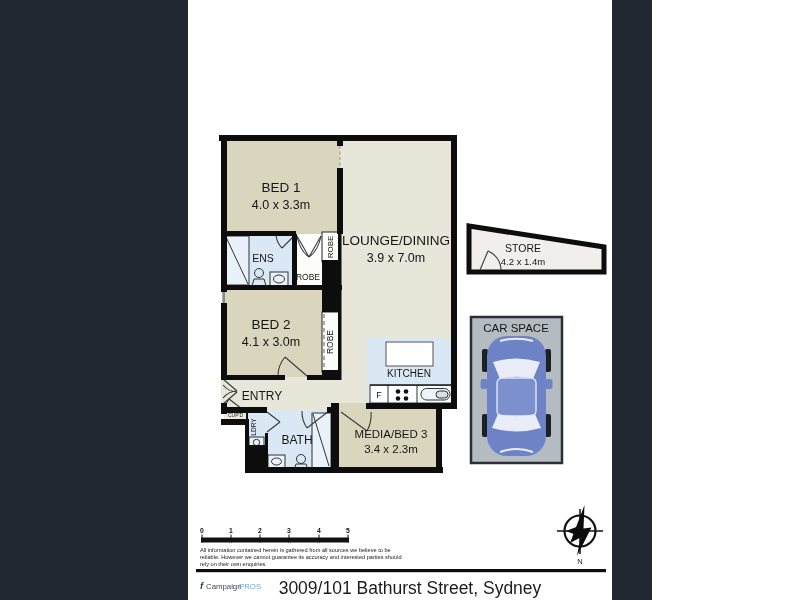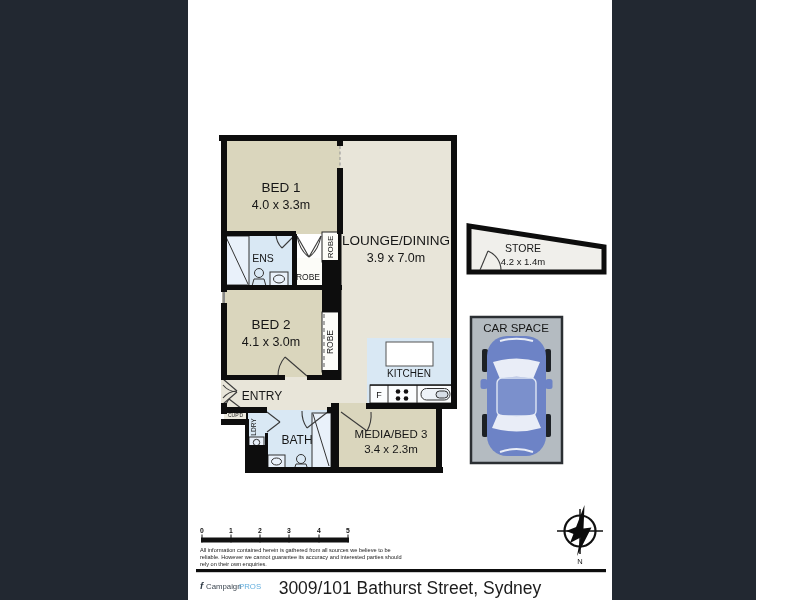--- a/index.html
+++ b/index.html
@@ -1,16 +1,16 @@
 <!DOCTYPE html>
 <html><head>
 <meta charset="utf-8">
 <style>
   html,body{margin:0;padding:0;background:#ffffff;}
-  #stage{position:relative;width:756px;height:600px;overflow:hidden;background:#ffffff;
+  #stage{position:relative;width:652px;height:600px;overflow:hidden;background:#ffffff;
          font-family:"Liberation Sans", sans-serif;}
   svg text{font-family:"Liberation Sans", sans-serif;}
 </style>
 </head>
 <body>
 
 <div id="stage">
 <svg width="800" height="600" viewBox="0 0 800 600">
 
   <rect x="0" y="0" width="188" height="600" fill="#222831"></rect>

